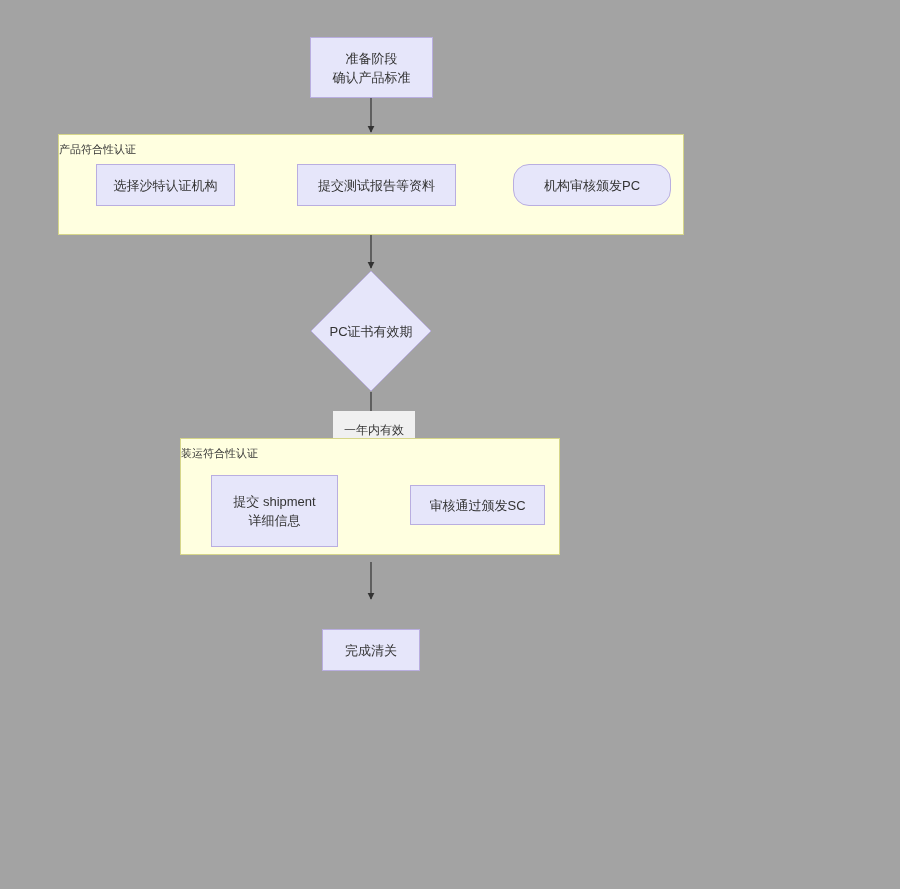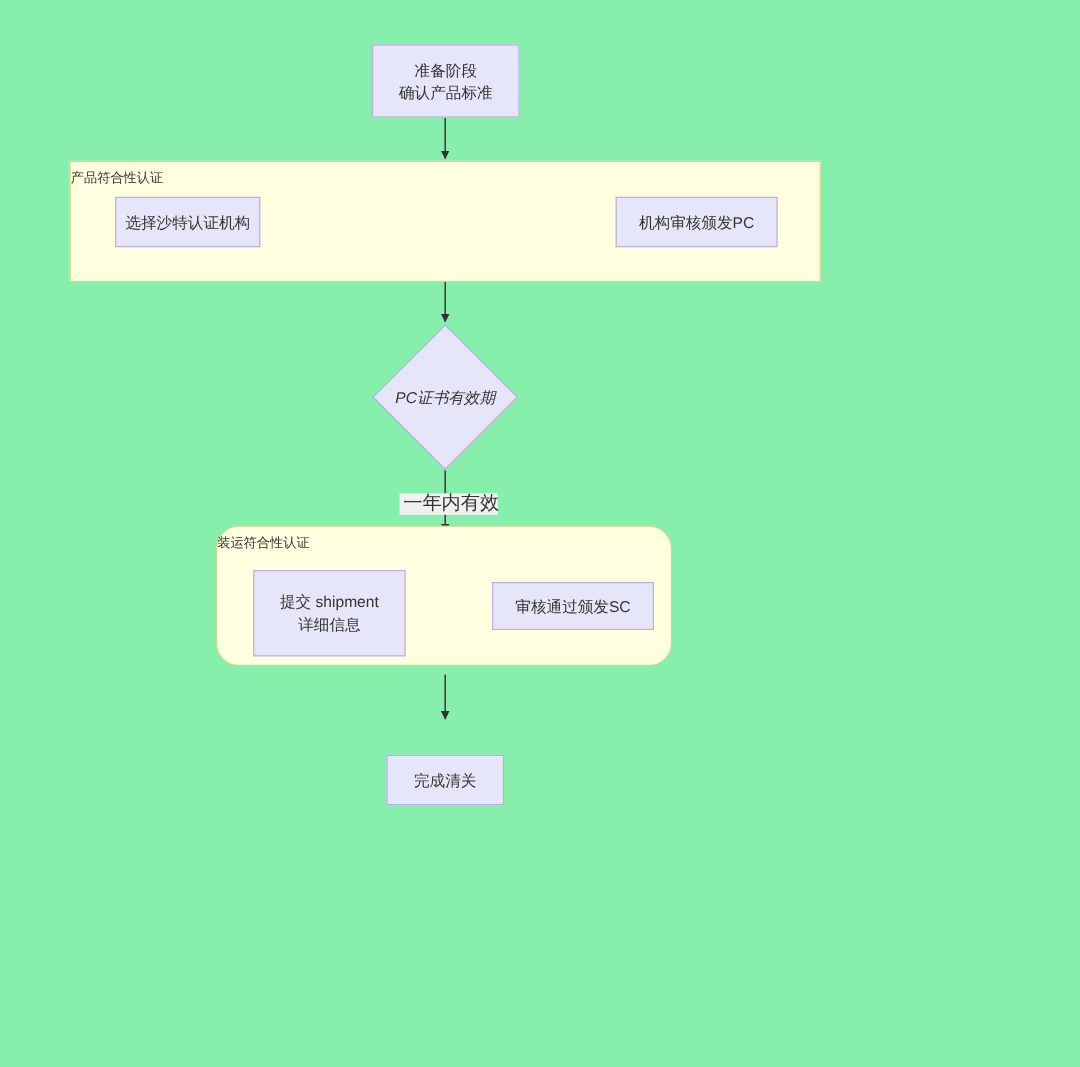--- a/index.html
+++ b/index.html
@@ -10,21 +10,21 @@
   }
   body {
     font-family: "Liberation Sans", "DejaVu Sans", sans-serif;
     color: #333333;
     -webkit-font-smoothing: antialiased;
   }
   #canvas {
     position: relative;
     width: 900px;
     height: 889px;
-    background: #86efac;
+    background: #a3a3a3;
     overflow: hidden;
   }
   #edges {
     position: absolute;
     left: 0;
     top: 0;
     width: 900px;
     height: 889px;
     pointer-events: none;
   }
@@ -74,29 +74,28 @@
     height: 100%;
   }
   .diamond-label {
     position: relative;
     z-index: 2;
     font-size: 13px;
     line-height: 17px;
     color: #333333;
     text-align: center;
     white-space: nowrap;
-    font-style: italic;
   }
   .edge-label {
     position: absolute;
     background: #f0f0f0;
-    font-size: 16px;
+    font-size: 12px;
     line-height: 16px;
     color: #333333;
-    padding: 1px 3px;
+    padding: 11px 3px;
     white-space: nowrap;
     text-align: center;
   }
 </style>
 </head>
 <body>
 
 <div id="canvas">
 
   <svg id="edges" viewBox="0 0 900 889" width="900" height="889" xmlns="http://www.w3.org/2000/svg">
@@ -123,41 +122,44 @@
 
   <div class="node" style="left:310px; top:37px; width:123px; height:61px;">
     <span>准备阶段
 确认产品标准</span>
   </div>
 
   <div class="group-box" style="left:58px; top:134px; width:626px; height:101px;">
     <div class="group-title">产品符合性认证</div>
   </div>
 
-  <div class="node" style="left:96px; top:164px; width:121px; height:42px;">
+  <div class="node" style="left:96px; top:164px; width:139px; height:42px;">
     <span>选择沙特认证机构</span>
   </div>
 
+  <div class="node" style="left:297px; top:164px; width:159px; height:42px;">
+    <span>提交测试报告等资料</span>
+  </div>
 
-  <div class="node" style="left:513px; top:164px; width:135px; height:42px;">
+  <div class="node" style="left:513px; top:164px; width:158px; height:42px;border-radius:16px;">
     <span>机构审核颁发PC</span>
   </div>
 
   <div class="diamond-wrap" style="left:310px; top:270px; width:122px; height:122px;">
     <svg class="diamond-shape" viewBox="0 0 122 122" xmlns="http://www.w3.org/2000/svg">
       <polygon points="61,1 121,61 61,121 1,61" fill="#e6e6fa" stroke="#b9aee0" stroke-width="1"></polygon>
     </svg>
     <span class="diamond-label">PC证书有效期</span>
   </div>
 
   <div class="edge-label" style="left:333px; top:411px; width:76px;">
     <span>一年内有效</span>
   </div>
 
-  <div class="group-box" style="left:180px; top:438px; width:380px; height:117px;border-radius:19px;">
+  <div class="group-box" style="left:180px; top:438px; width:380px; height:117px;">
     <div class="group-title">装运符合性认证</div>
   </div>
 
   <div class="node" style="left:211px; top:475px; width:127px; height:72px;">
     <span>提交 shipment
 详细信息</span>
   </div>
 
   <div class="node" style="left:395px; top:485px; width:135px; height:40px;margin-left:15px;">
     <span>审核通过颁发SC</span>

